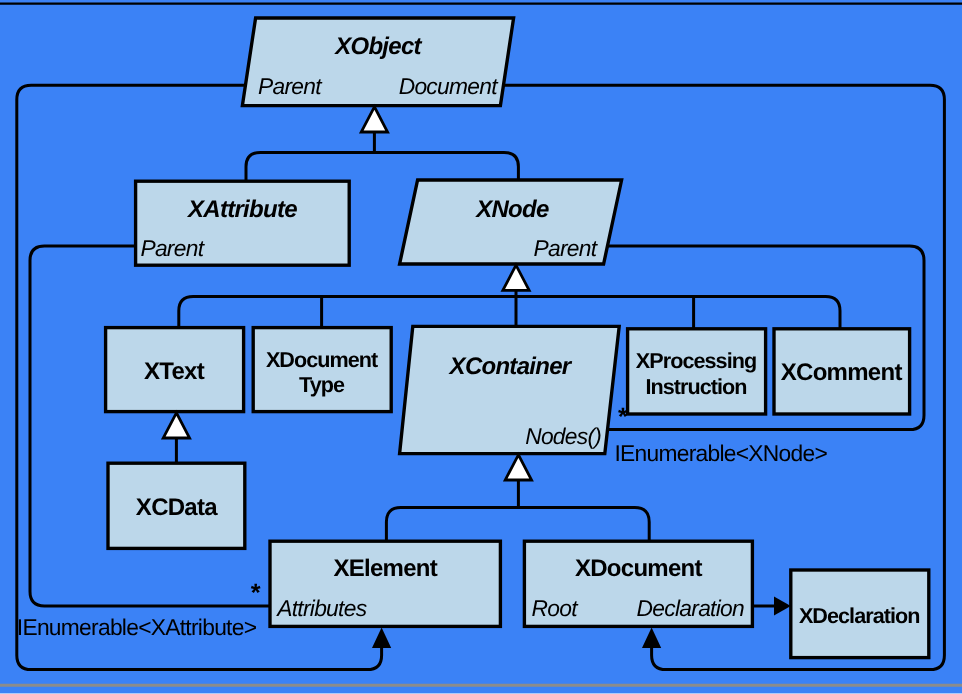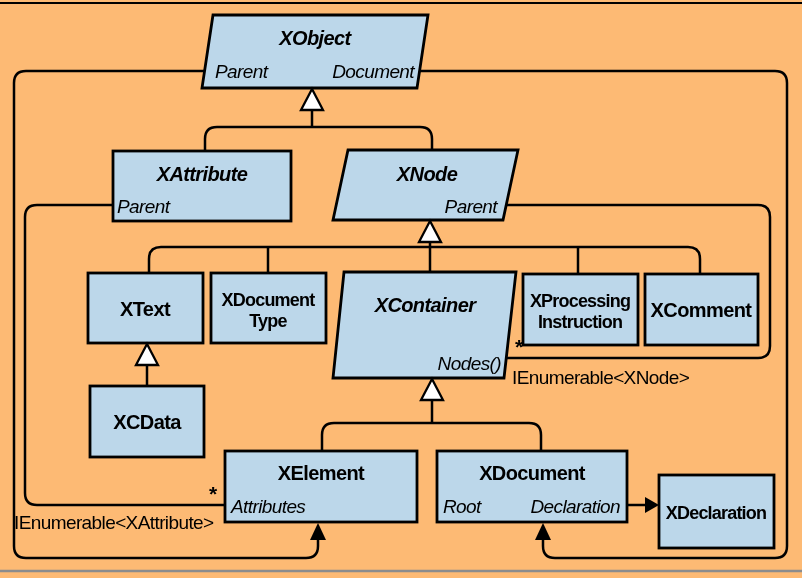--- a/index.html
+++ b/index.html
@@ -1,17 +1,17 @@
 <!DOCTYPE html>
 <html style="--box-fill: #bcd7ea; --rule-color: #8c8c8c;"><head>
 <meta charset="utf-8">
 <style>
   html,body { margin:0; padding:0; background:#fff; }
   .page {
-    position:relative; width:802px; height:578px; background:#fdba74;
+    position:relative; width:802px; height:578px; background:#3b82f6;
     font-family:"Liberation Sans", sans-serif; overflow:hidden;
   }
   svg text {
     font-family:"Liberation Sans", sans-serif;
     fill:#000;
   }
   .title   { font-size:20px; font-weight:bold; letter-spacing:-0.6px; }
   .title.abstract { font-style:italic; }
   .title.small { font-size:18px; letter-spacing:-0.8px; }
   .prop    { font-size:19px; font-style:italic; letter-spacing:-0.6px; }

